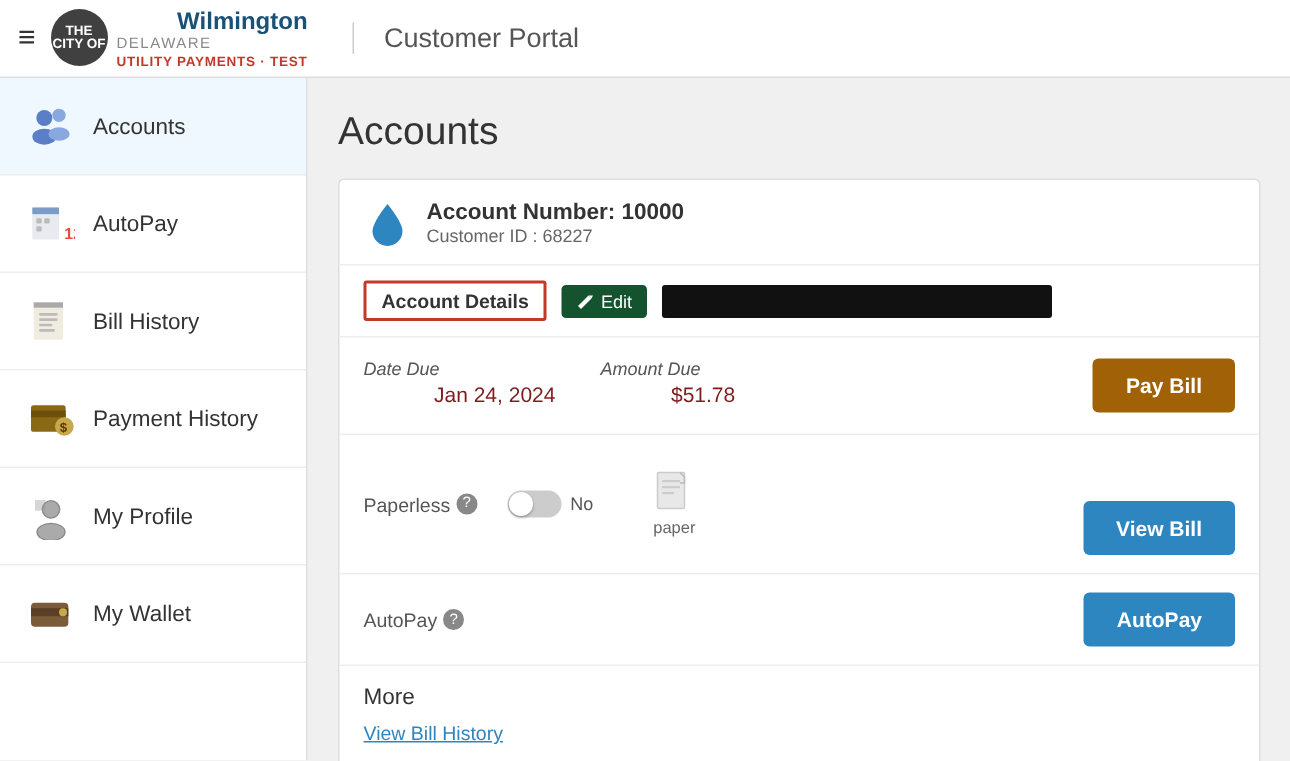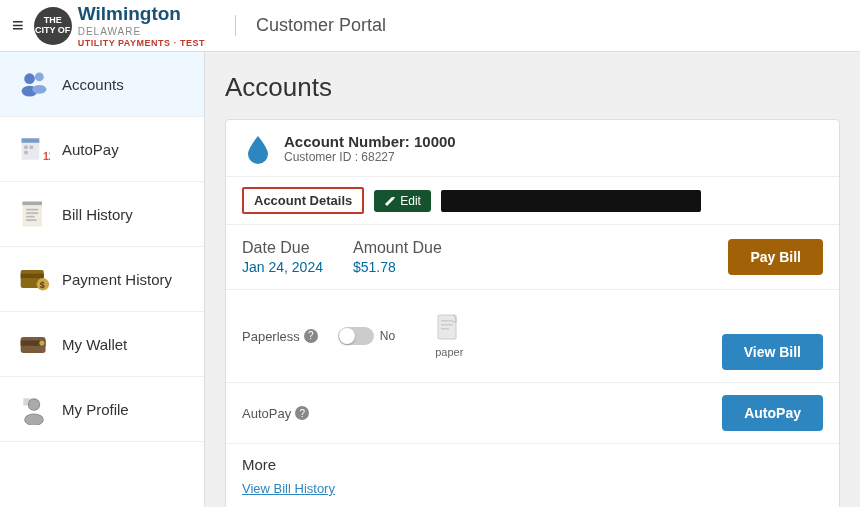--- a/index.html
+++ b/index.html
@@ -39,23 +39,24 @@
       font-weight: bold;
       text-align: center;
       line-height: 1.1;
       flex-shrink: 0;
     }
     .logo-text {
       margin-left: 6px;
       line-height: 1.2;
     }
     .logo-text .city-name {
-      font-size: 19px;
+      font-size: 16px;
       font-weight: bold;
       color: #1a5276;
+      text-align: right;
     }
     .logo-text .state-name {
       font-size: 10px;
       color: #888;
       letter-spacing: 1px;
     }
     .logo-text .utility-text {
       font-size: 9px;
       color: #c0392b;
       font-weight: bold;
@@ -197,28 +198,30 @@
       display: flex;
       align-items: flex-start;
       justify-content: space-between;
       border-bottom: 1px solid #eee;
     }
     .bill-dates {
       display: flex;
       gap: 30px;
     }
     .bill-field label {
-      font-size: 16px;
+      font-size: 12px;
       color: #555;
       display: block;
       margin-bottom: 2px;
+      font-style: italic;
     }
     .bill-field .value {
       font-size: 14px;
-      color: #0369a1;
+      color: #7f1d1d;
+      margin-left: 47px;
     }
     .pay-bill-btn {
       background: #a16207;
       color: white;
       border: none;
       padding: 10px 22px;
       border-radius: 4px;
       cursor: pointer;
       font-size: 14px;
       font-weight: bold;
@@ -429,40 +432,40 @@
           <rect x="3" y="12" width="26" height="5" fill="#6b4f0a"></rect>
           <circle cx="28" cy="24" r="7" fill="#c8a84b"></circle>
           <text x="24.5" y="28" font-size="10" fill="#5a3a00" font-weight="bold">$</text>
         </svg>
       </div>
       <span class="sidebar-label">Payment History</span>
     </div>
 
     <div class="sidebar-item">
       <div class="sidebar-icon">
-        <svg class="wallet-svg" viewBox="0 0 36 36" fill="none">
-          <rect x="3" y="10" width="28" height="18" rx="3" fill="#7a5c3a"></rect>
-          <rect x="3" y="14" width="28" height="6" fill="#5a3e26"></rect>
-          <circle cx="27" cy="17" r="3" fill="#c8a84b"></circle>
-        </svg>
-      </div>
-      <span class="sidebar-label">My Wallet</span>
-    </div>
-
-    <div class="sidebar-item">
-      <div class="sidebar-icon">
         <svg class="profile-svg" viewBox="0 0 36 36" fill="none">
           <circle cx="18" cy="13" r="7" fill="#888"></circle>
           <ellipse cx="18" cy="30" rx="11" ry="7" fill="#888"></ellipse>
           <circle cx="18" cy="13" r="6" fill="#aaa"></circle>
           <ellipse cx="18" cy="30" rx="10" ry="6" fill="#aaa"></ellipse>
           <rect x="6" y="6" width="8" height="8" fill="#999" opacity="0.4"></rect>
         </svg>
       </div>
       <span class="sidebar-label">My Profile</span>
+    </div>
+
+    <div class="sidebar-item">
+      <div class="sidebar-icon">
+        <svg class="wallet-svg" viewBox="0 0 36 36" fill="none">
+          <rect x="3" y="10" width="28" height="18" rx="3" fill="#7a5c3a"></rect>
+          <rect x="3" y="14" width="28" height="6" fill="#5a3e26"></rect>
+          <circle cx="27" cy="17" r="3" fill="#c8a84b"></circle>
+        </svg>
+      </div>
+      <span class="sidebar-label">My Wallet</span>
     </div>
 
   </nav>
 
   <main class="content-area">
     <h1 class="page-title">Accounts</h1>
 
     <div class="account-card">
 
       <div class="account-header">

